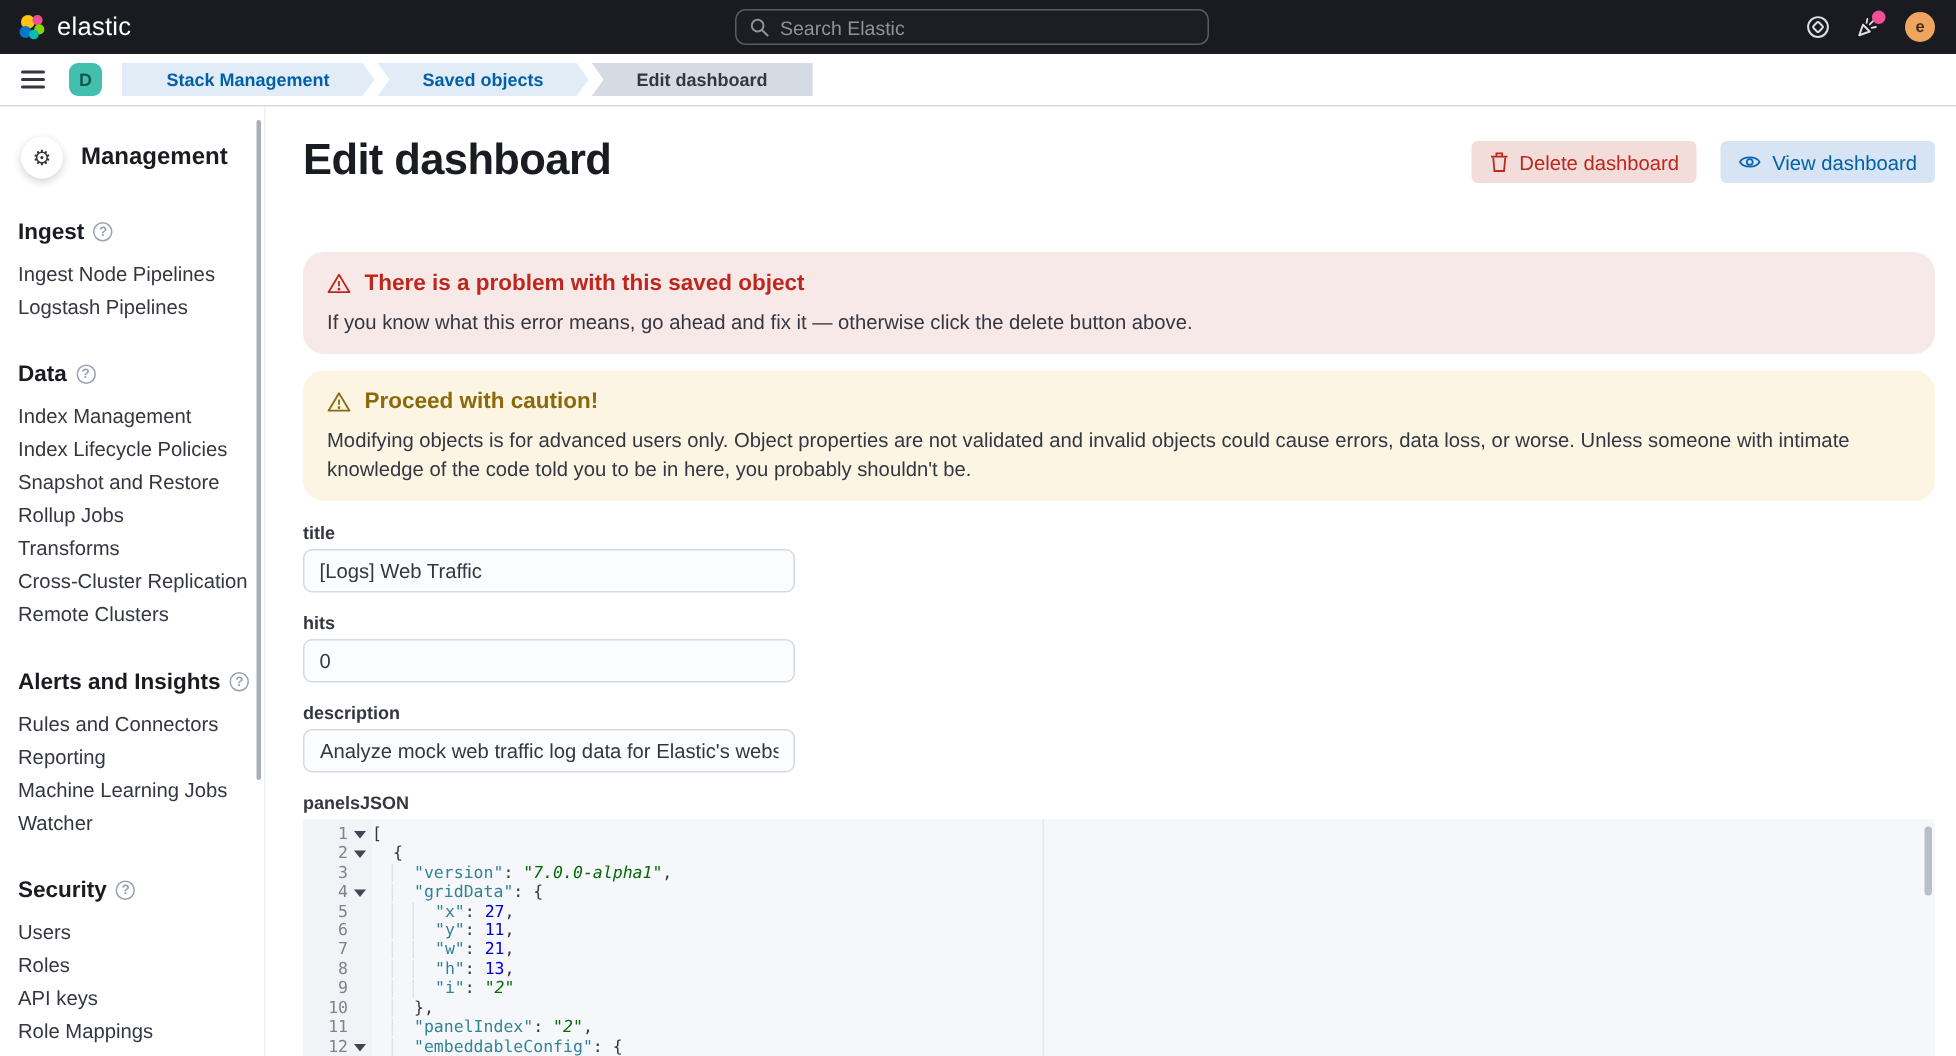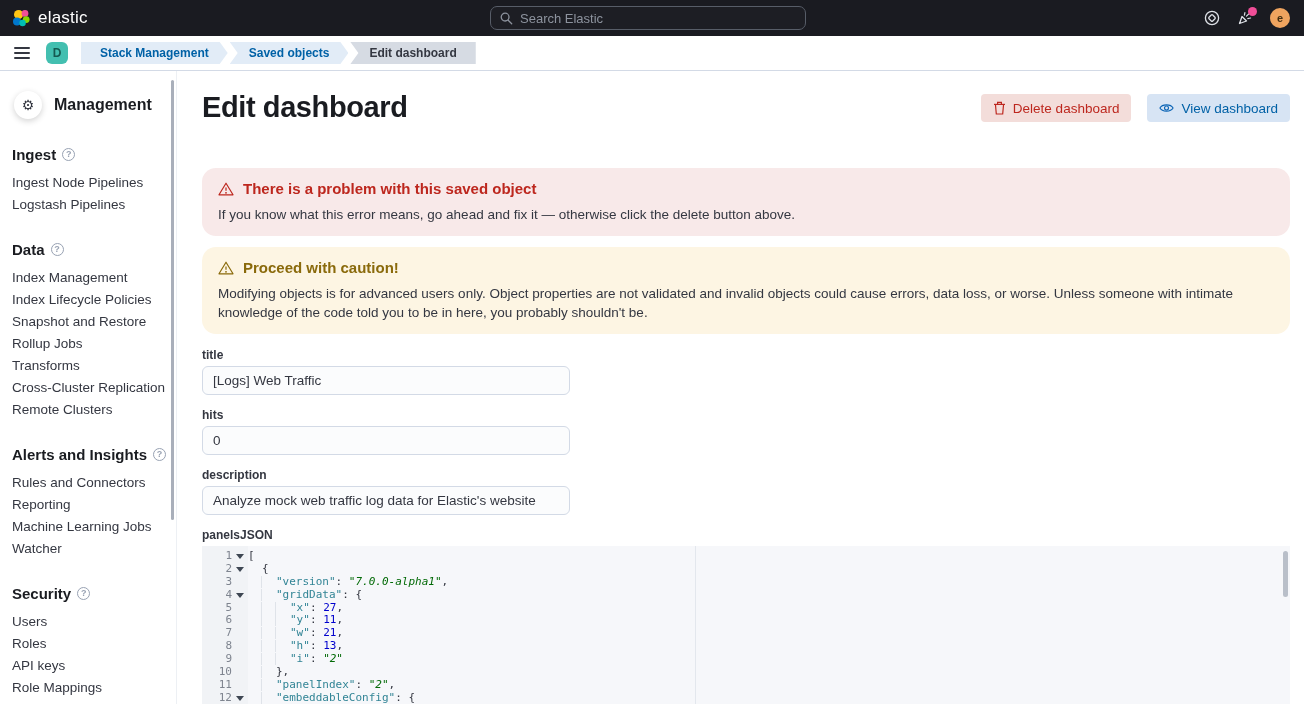--- a/index.html
+++ b/index.html
@@ -28,21 +28,21 @@
   
   .crumbbar { height:35px; background:#fff; border-bottom:1px solid #D3DAE6;
               display:flex; align-items:center; padding:0 9px; gap:11px; }
   .hamburger { width:26px; height:26px; background:none; border:none; cursor:pointer;
                display:flex; flex-direction:column; justify-content:center; gap:3px; align-items:center; }
   .hamburger span { display:block; width:16px; height:2px; background:#343741; border-radius:1px; }
   .space-badge { width:22px; height:22px; border-radius:6px; background:var(--space_teal,#43BFB0);
                  color:#155A51; font-size:12px; font-weight:700; display:flex; align-items:center;
                  justify-content:center; cursor:pointer; }
   .crumbs { display:flex; align-items:center; gap:2px; margin-left:2px; }
-  .crumb { height:22px; line-height:22px; font-size:12px; font-weight:600; padding:0 19px;
+  .crumb { height:22px; line-height:22px; font-size:12px; font-weight:600; padding:0 30px;
            white-space:nowrap;
            clip-path:polygon(0 0, calc(100% - 8px) 0, 100% 50%, calc(100% - 8px) 100%, 0 100%, 8px 50%); }
   .crumb-first { clip-path:polygon(0 0, calc(100% - 8px) 0, 100% 50%, calc(100% - 8px) 100%, 0 100%); }
   .crumb-link { background:#E2ECF7; color:var(--primary,#0061A6); cursor:pointer; }
   .crumb-current { background:#D6DBE3; color:#343741;
            clip-path:polygon(0 0, 100% 0, 100% 100%, 0 100%, 8px 50%); }
 
   
   .layout { display:flex; height:633px; }
   .sidebar { width:177px; flex:0 0 177px; position:relative; padding:18px 0 0 12px;
@@ -75,21 +75,21 @@
   .callout-danger { background:#F8E9E9; }
   .callout-warning { background:#FDF5E3; }
   .callout-head { display:flex; align-items:center; gap:9px; font-size:15px; font-weight:600; }
   .callout-danger .callout-head { color:var(--danger,#BD271E); }
   .callout-warning .callout-head { color:var(--warning_text,#8A6A0B); }
   .callout-body { font-size:13.5px; color:#343741; margin-top:8px; line-height:19px; }
 
   .form { margin-top:14px; }
   .fgroup { margin-bottom:13px; }
   .flabel { display:block; font-size:12px; font-weight:700; color:#343741; margin-bottom:4px; }
-  .field { width:368px; height:29px; border:1px solid #D3DAE6; border-radius:6px; background:#FBFCFD;
+  .field { width:328px; height:29px; border:1px solid #D3DAE6; border-radius:6px; background:#FBFCFD;
            padding:0 10px; font-size:13.5px; color:#343741; font-family:inherit; outline:none; }
 
   
   .editor { position:relative; height:180px; background:#F6F7FA; overflow:hidden; padding-top:4px;
             font-family:"DejaVu Sans Mono", monospace; font-size:11px; color:#343741; }
   .gutter-bg { position:absolute; left:0; top:0; bottom:0; width:46px; background:#F1F3F6; }
   .print-margin { position:absolute; left:493px; top:0; bottom:0; width:1px; background:#E3E7ED; }
   .ed-thumb { position:absolute; right:2px; top:5px; width:5px; height:46px;
               background:#B9BFC9; border-radius:3px; z-index:2; }
   .ed-line { display:flex; height:12.9px; line-height:12.9px; position:relative; z-index:1; }

